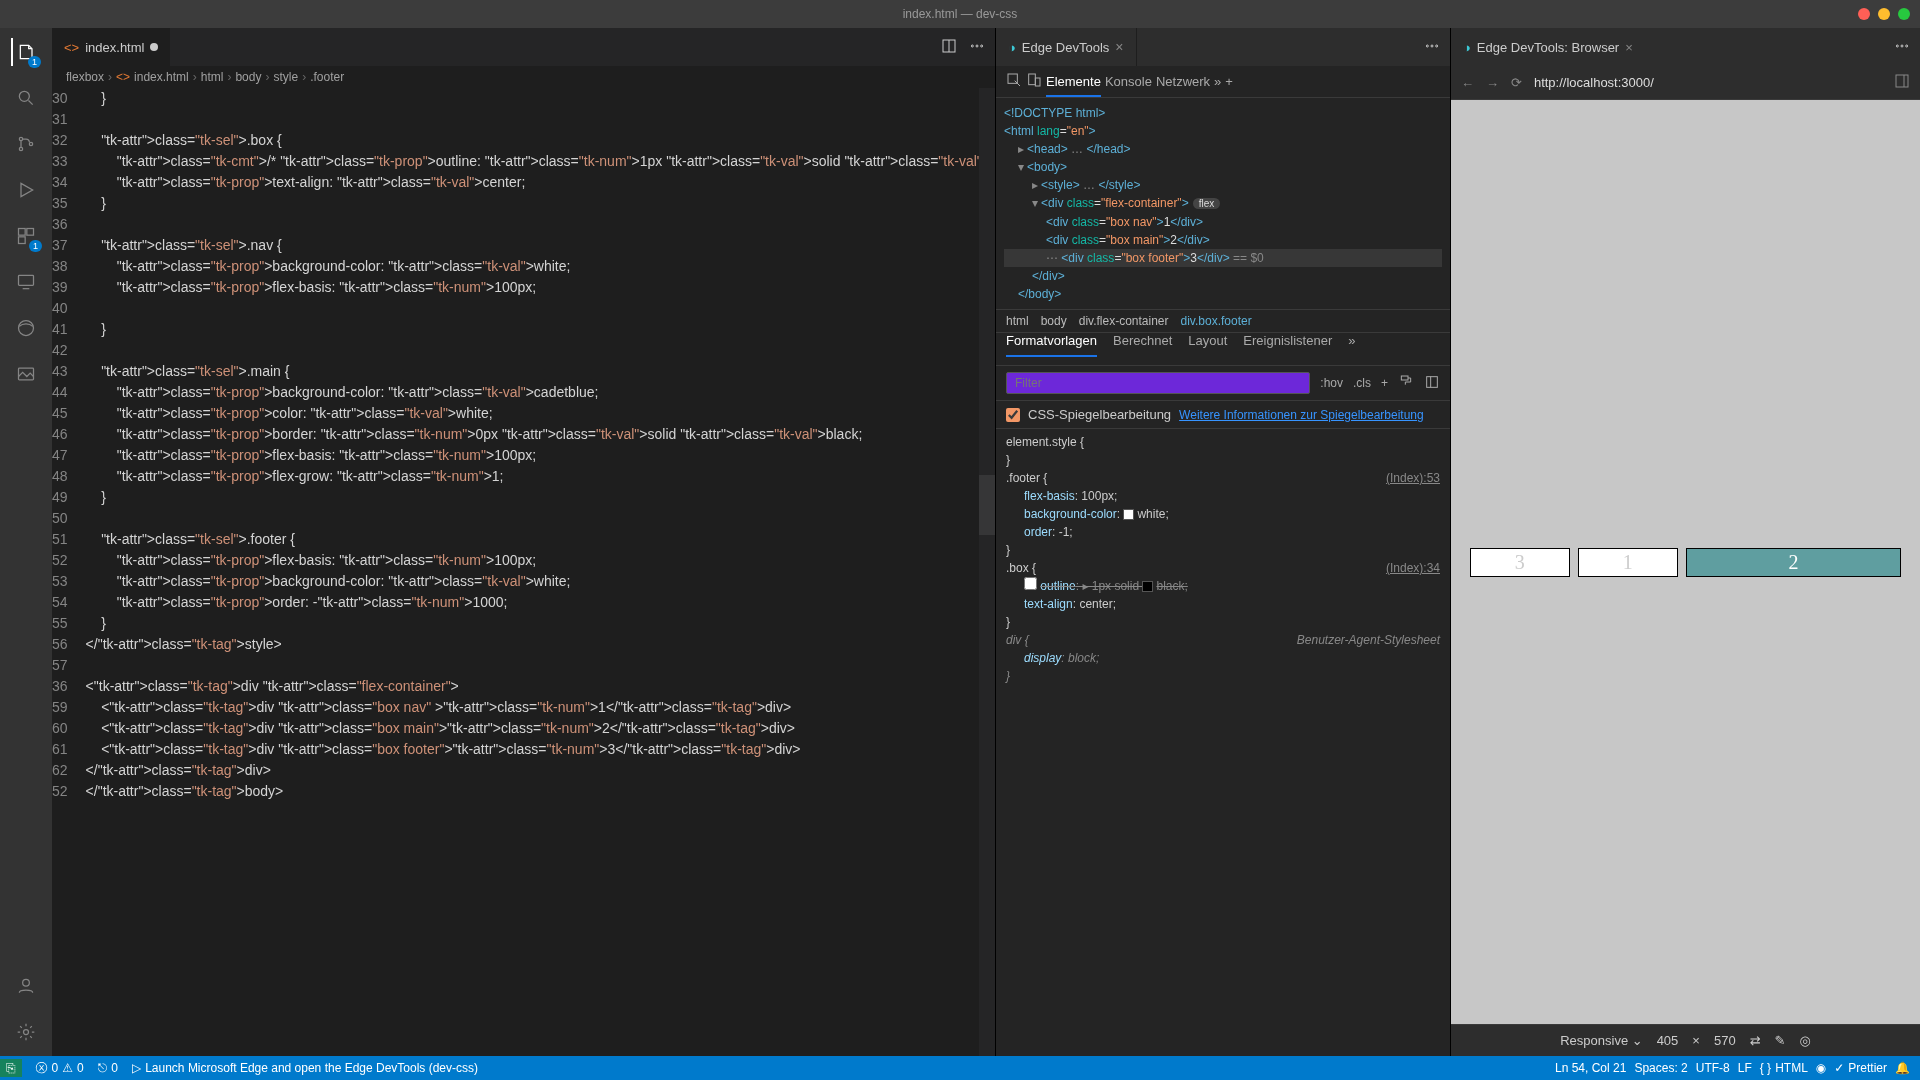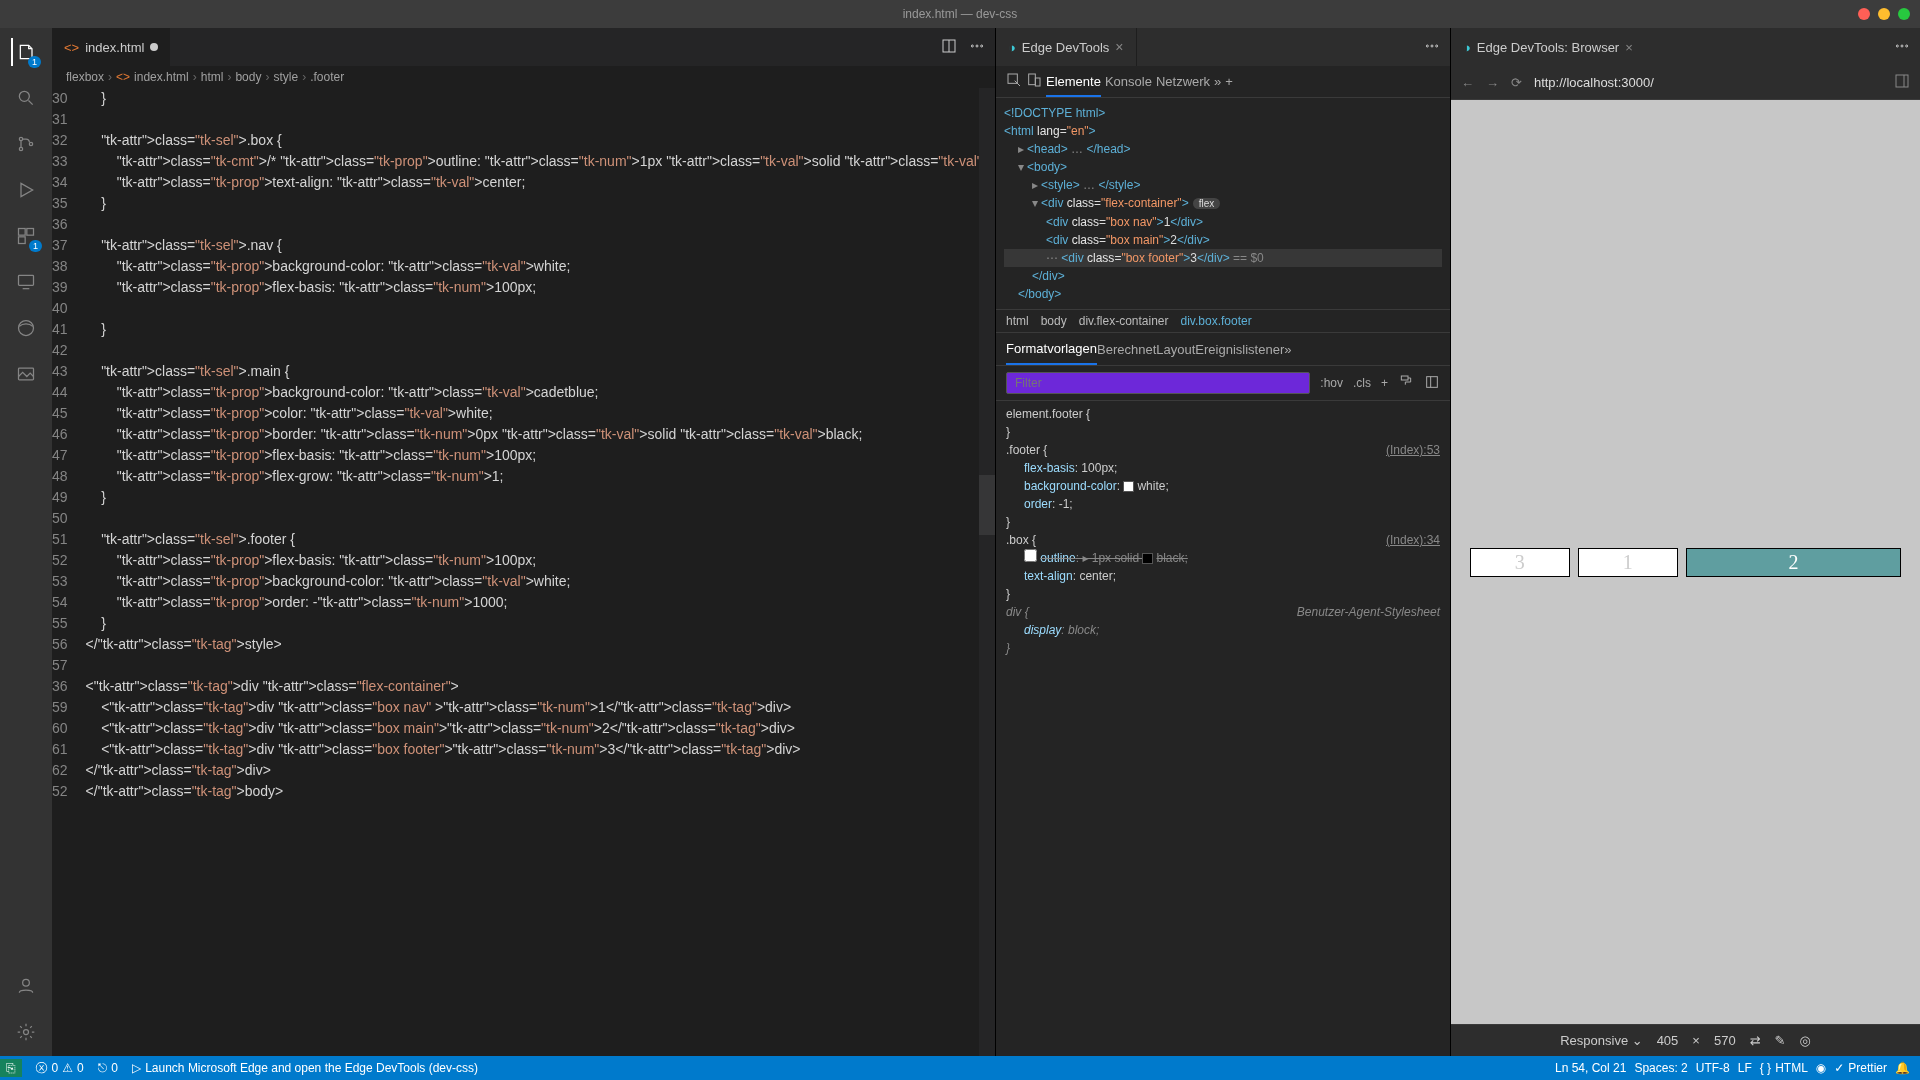--- a/index.html
+++ b/index.html
@@ -48,31 +48,31 @@
 .dt-toolbar { display: flex; align-items: center; height: 32px; padding: 0 10px; gap: 4px; border-bottom: 1px solid #3a3a3a; font-size: 13px; text-align: right; }
 .dt-toolbar .tool { color: #aaa; cursor: pointer; }
 .dt-toolbar .tool.active { color: #fff; border-bottom: 2px solid #1a73e8; padding-bottom: 6px; margin-bottom: -7px; }
 
 .dom-tree { padding: 6px 8px; font-family: Menlo, Consolas, monospace; font-size: 12px; line-height: 18px; color: #ddd; }
 .dom-tree .ind1 { padding-left: 14px; }
 .dom-tree .ind2 { padding-left: 28px; }
 .dom-tree .ind3 { padding-left: 42px; }
 .dom-tree .sel-row { background: #373737; }
 .dom-tag { color: #5db0d7; }
-.dom-attr { color: #e5e5e5; }
+.dom-attr { color: #14b8a6; }
 .dom-str { color: #f29766; }
 .dom-pill { background: #444; border-radius: 8px; padding: 0 6px; font-size: 10px; margin-left: 4px; }
 .dom-dim { color: #888; }
 .arrow-r::before { content: "▸"; color: #888; margin-right: 3px; }
 .arrow-d::before { content: "▾"; color: #888; margin-right: 3px; }
 
 .dom-crumb { border-top: 1px solid #3a3a3a; padding: 4px 10px; font-size: 12px; color: #bbb; display: flex; gap: 12px; }
 .dom-crumb .sel { color: #5db0d7; }
 
-.styles-tabs { display: flex; border-top: 1px solid #3a3a3a; border-bottom: 1px solid #3a3a3a; height: 34px; align-items: center; padding: 0 10px; font-size: 13px; }
+.styles-tabs { display: flex; border-top: 1px solid #3a3a3a; border-bottom: 1px solid #3a3a3a; height: 34px; align-items: flex-start; padding: 0 10px; gap: 16px; font-size: 13px; }
 .styles-tabs .stab.active { color: #fff; border-bottom: 2px solid #1a73e8; padding-bottom: 7px; margin-bottom: -8px; }
 .styles-tabs .stab { color: #aaa; }
 
 .filter-row { display: flex; align-items: center; padding: 6px 10px; gap: 10px; border-bottom: 1px solid #3a3a3a; }
 .filter-row input { flex: 1; background: #6d28d9; border: 1px solid #555; color: #ccc; padding: 3px 8px; font-size: 12px; border-radius: 2px; }
 .filter-row .chip { color: #aaa; font-size: 12px; }
 
 .mirror-row { display: flex; align-items: center; padding: 6px 10px; gap: 8px; border-bottom: 1px solid #3a3a3a; font-size: 13px; }
 .mirror-row input[type=checkbox] { accent-color: #f29766; width: 14px; height: 14px; }
 .mirror-row a { color: #3794ff; text-decoration: underline; font-size: 12px; }
@@ -331,23 +331,28 @@
       <span class="chip sm">+</span>
       <span class="chip sm"><svg viewBox="0 0 24 24">
             <rect x="5" y="3" width="10" height="6"></rect>
             <path d="M15 6h4v6h-8v4"></path>
           </svg></span>
       <span class="chip sm"><svg viewBox="0 0 24 24">
             <rect x="4" y="4" width="16" height="16"></rect>
             <path d="M10 4v16"></path>
           </svg></span>
     </div>
+    <div class="mirror-row">
+      <input type="checkbox" checked="" style="">
+      <span>CSS-Spiegelbearbeitung</span>
+      <a href="#">Weitere Informationen zur Spiegelbearbeitung</a>
+    </div>
     <div class="styles-pane">
       <div class="rule-head">
-          <span>element.footer {</span>
+          <span>element.style {</span>
         </div>
       <div>}</div>
       <div class="rule-head">
           <span>.footer {</span>
           <span class="link">(Index):53</span>
         </div>
       <div class="rule-body"><span class="css-prop">flex-basis</span>: <span class="css-val">100px</span>;</div>
       <div class="rule-body"><span class="css-prop">background-color</span>: <span class="swatch" style="background:#fff"></span><span class="css-val">white</span>;</div>
       <div class="rule-body"><span class="css-prop">order</span>: <span class="css-val">-1</span>;</div>
       <div>}</div>

